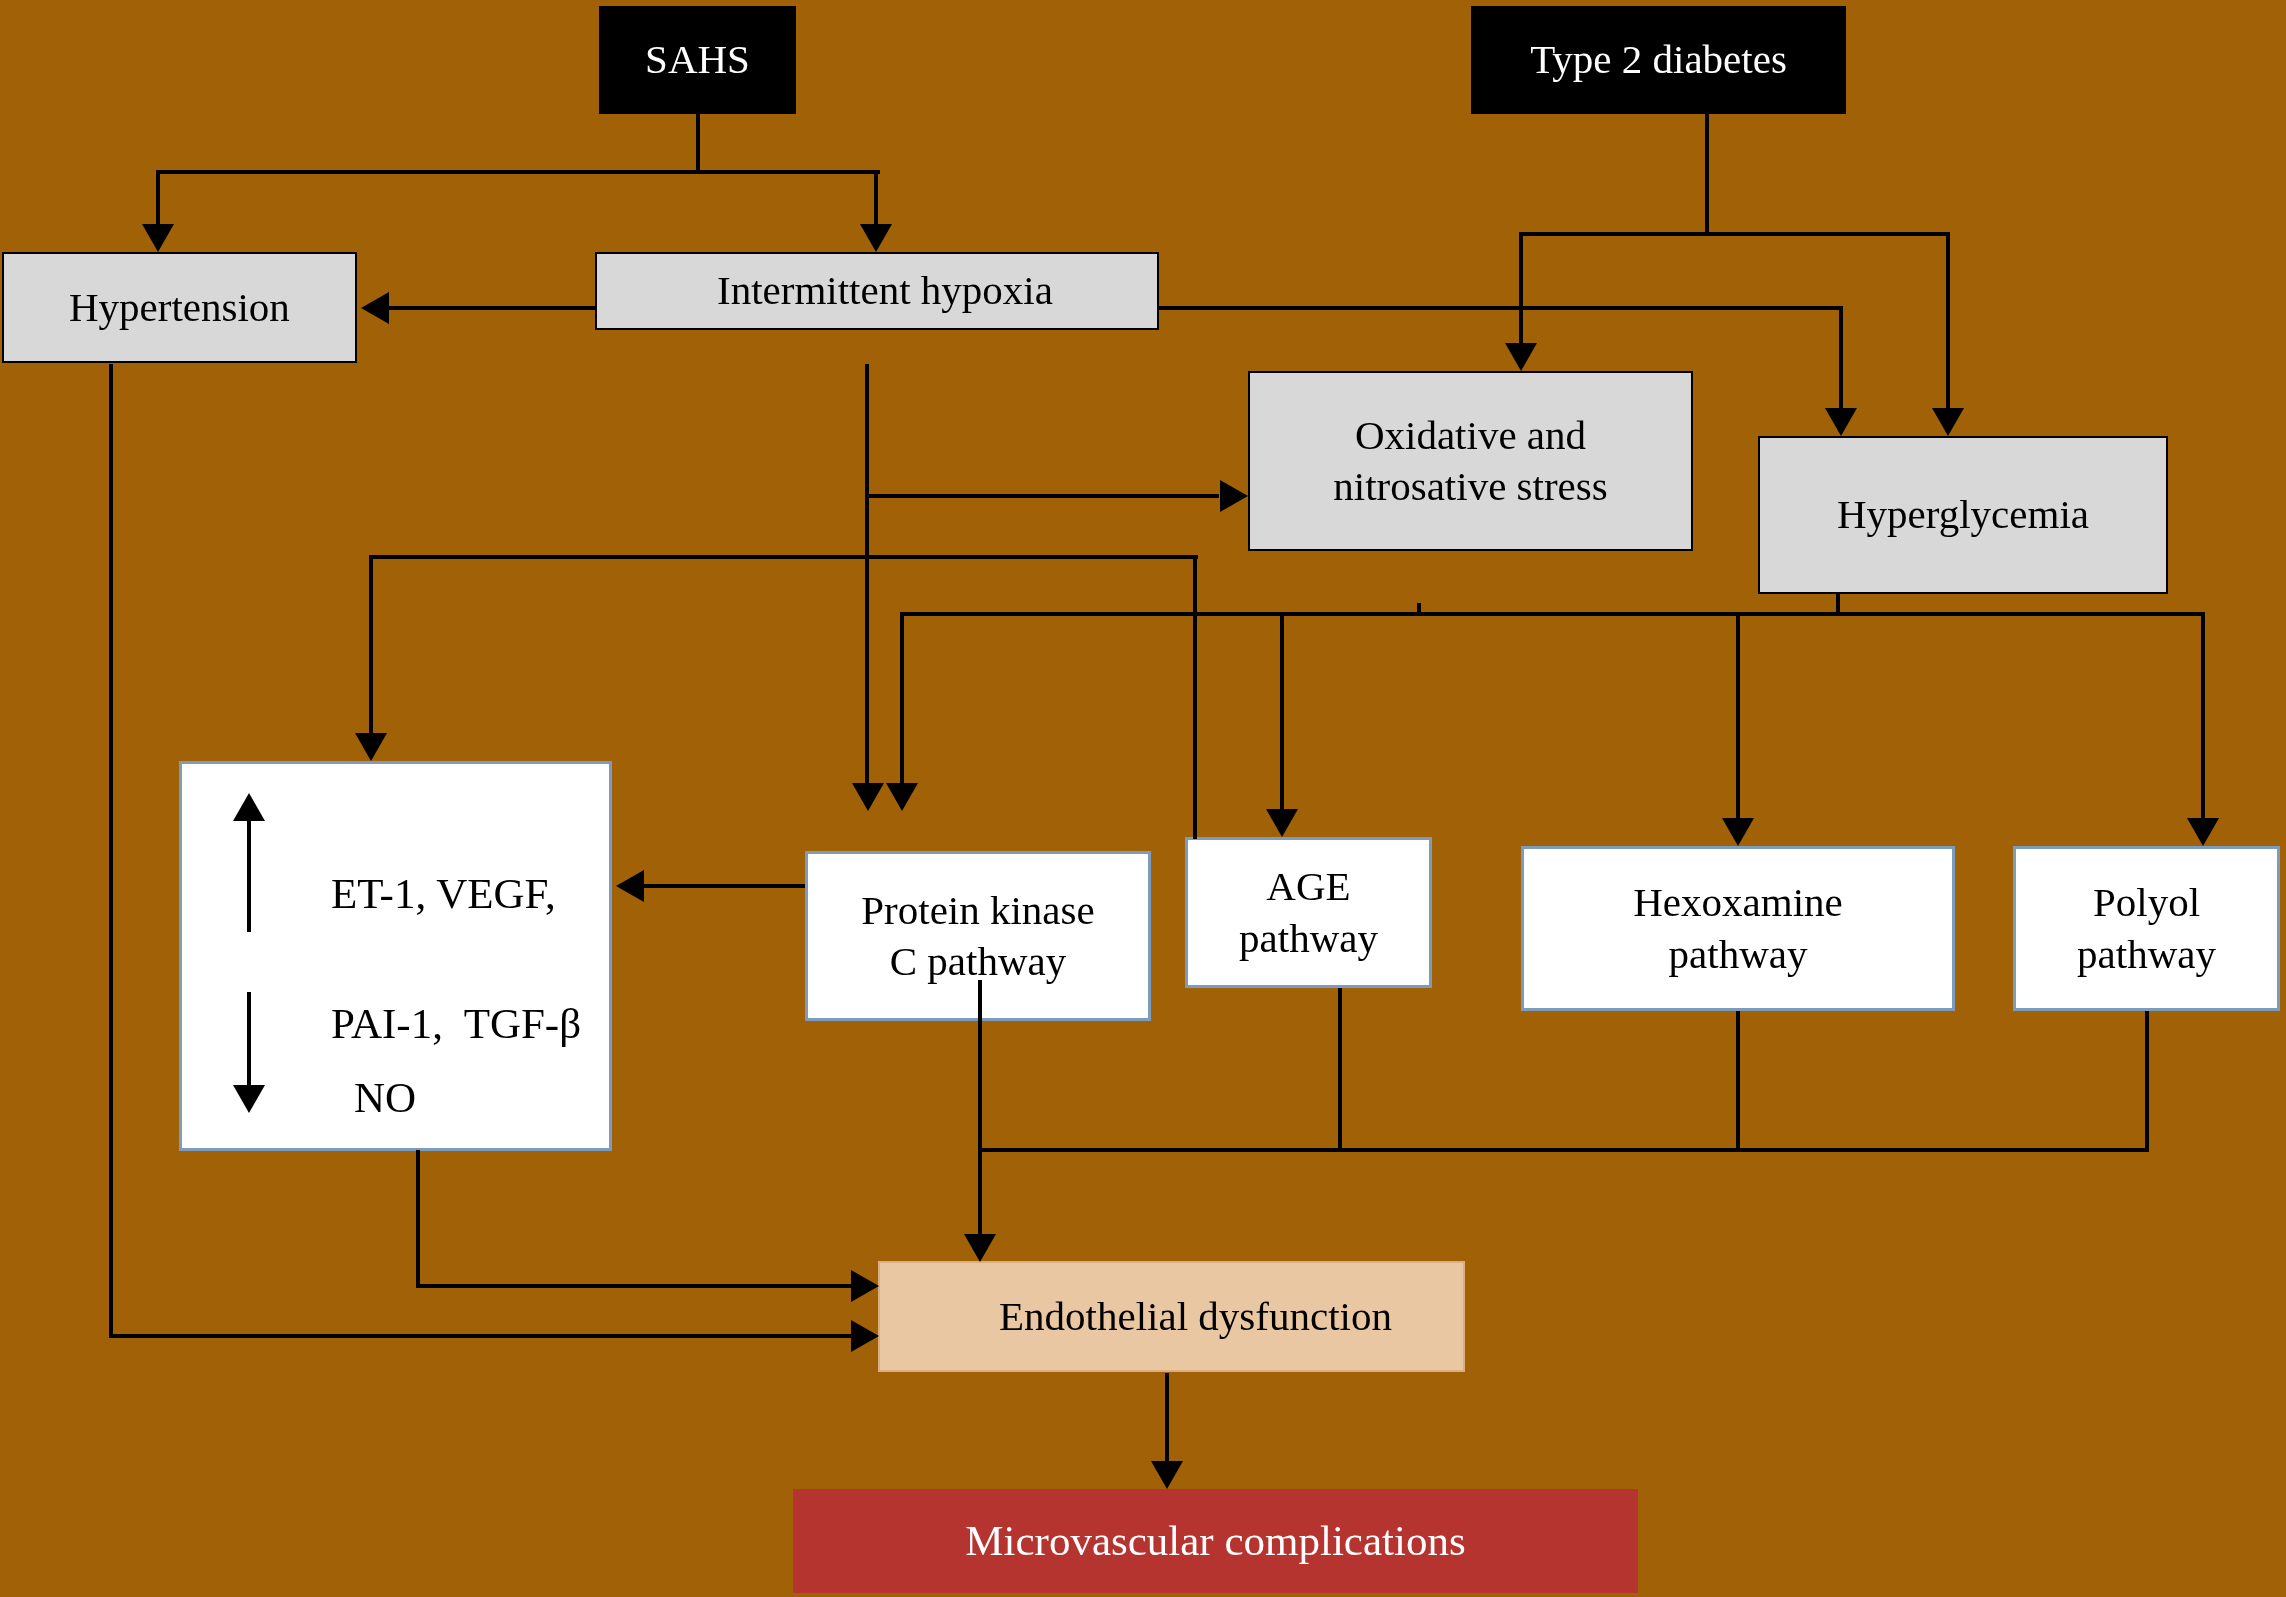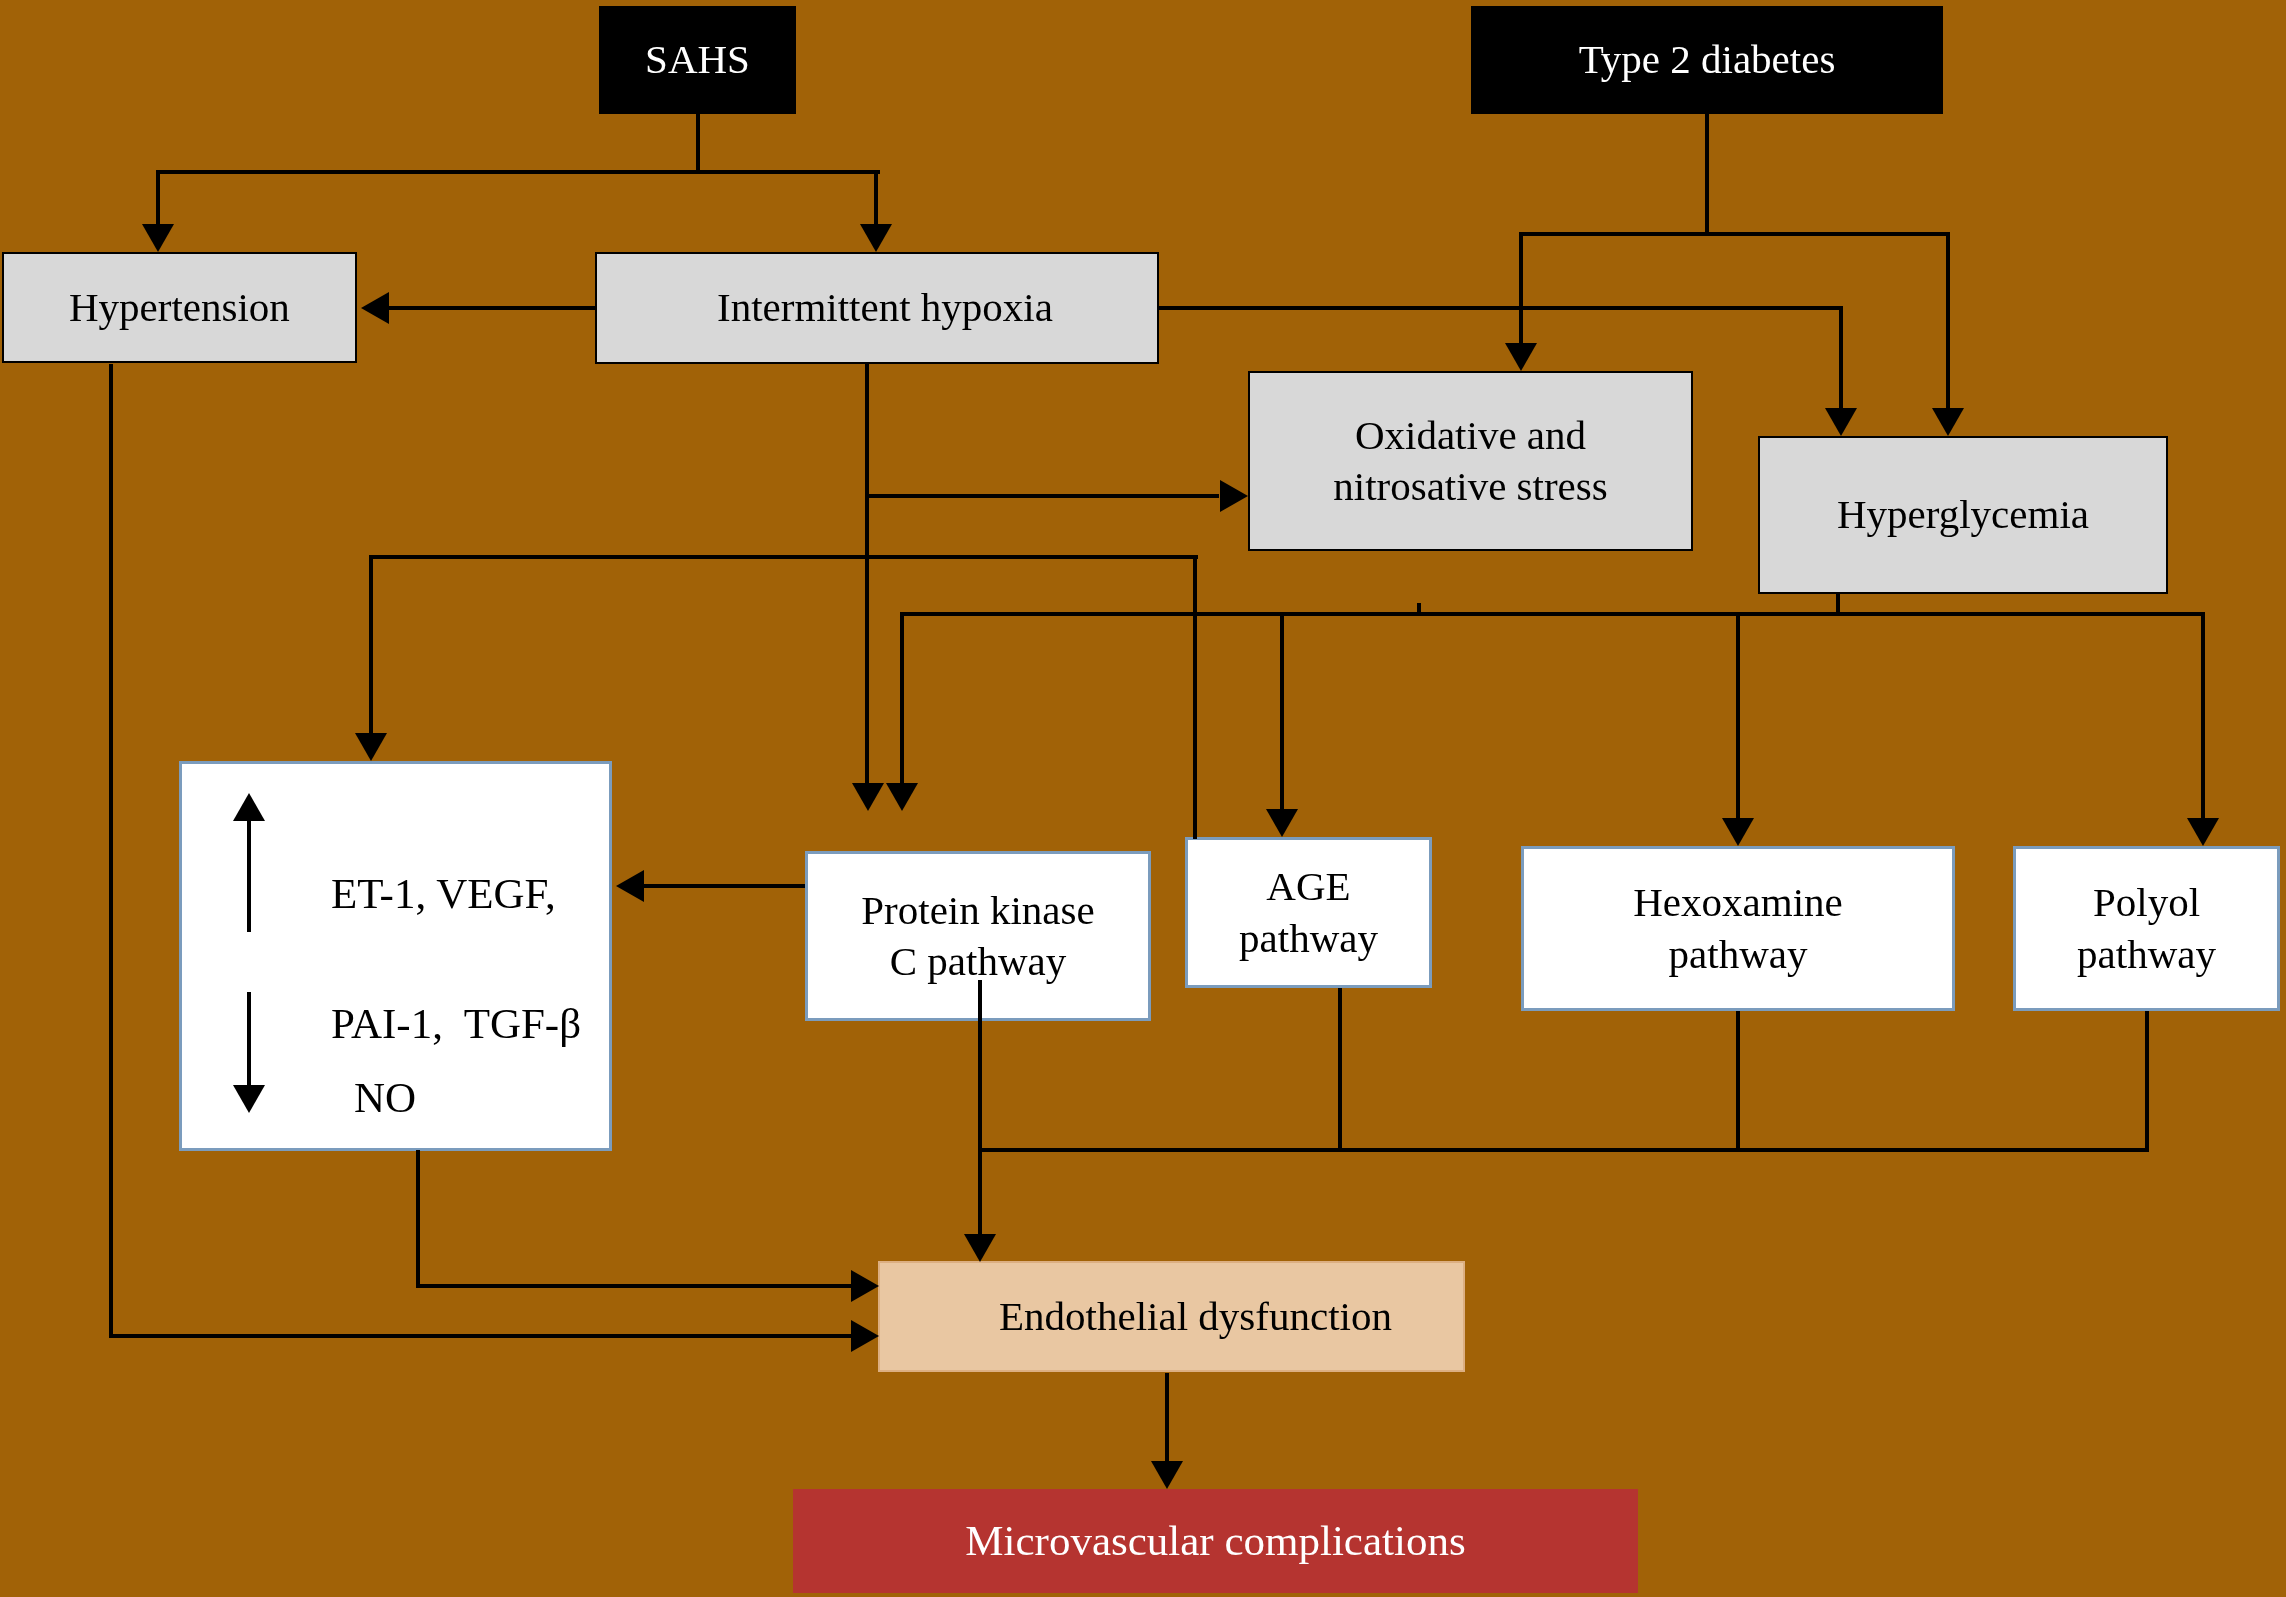--- a/index.html
+++ b/index.html
@@ -24,29 +24,29 @@
 </style>
 </head>
 <body>
 
 <div id="canvas">
 
   <div class="box box-black" style="left:599px;top:5.6px;width:197px;height:108px;">
     <span>SAHS</span>
   </div>
 
-  <div class="box box-black" style="left:1471px;top:5.6px;width:472px;height:108px;">
+  <div class="box box-black" style="left:1471px;top:5.6px;width:375px;height:108px;">
     <span>Type 2 diabetes</span>
   </div>
 
   <div class="box box-gray" style="left:1.9px;top:252px;width:355px;height:111px;">
     <span>Hypertension</span>
   </div>
 
-  <div class="box box-gray" style="left:595px;top:252px;width:564px;height:112px;padding-left:16px;">
+  <div class="box box-gray" style="left:595px;top:252px;width:564px;height:78px;padding-left:16px;">
     <span>Intermittent hypoxia</span>
   </div>
 
   <div class="box box-gray" style="left:1248px;top:371px;width:445px;height:180px;">
     <span>Oxidative and</span>
     <span>nitrosative stress</span>
   </div>
 
   <div class="box box-gray" style="left:1758px;top:436px;width:410px;height:158px;">
     <span>Hyperglycemia</span>

